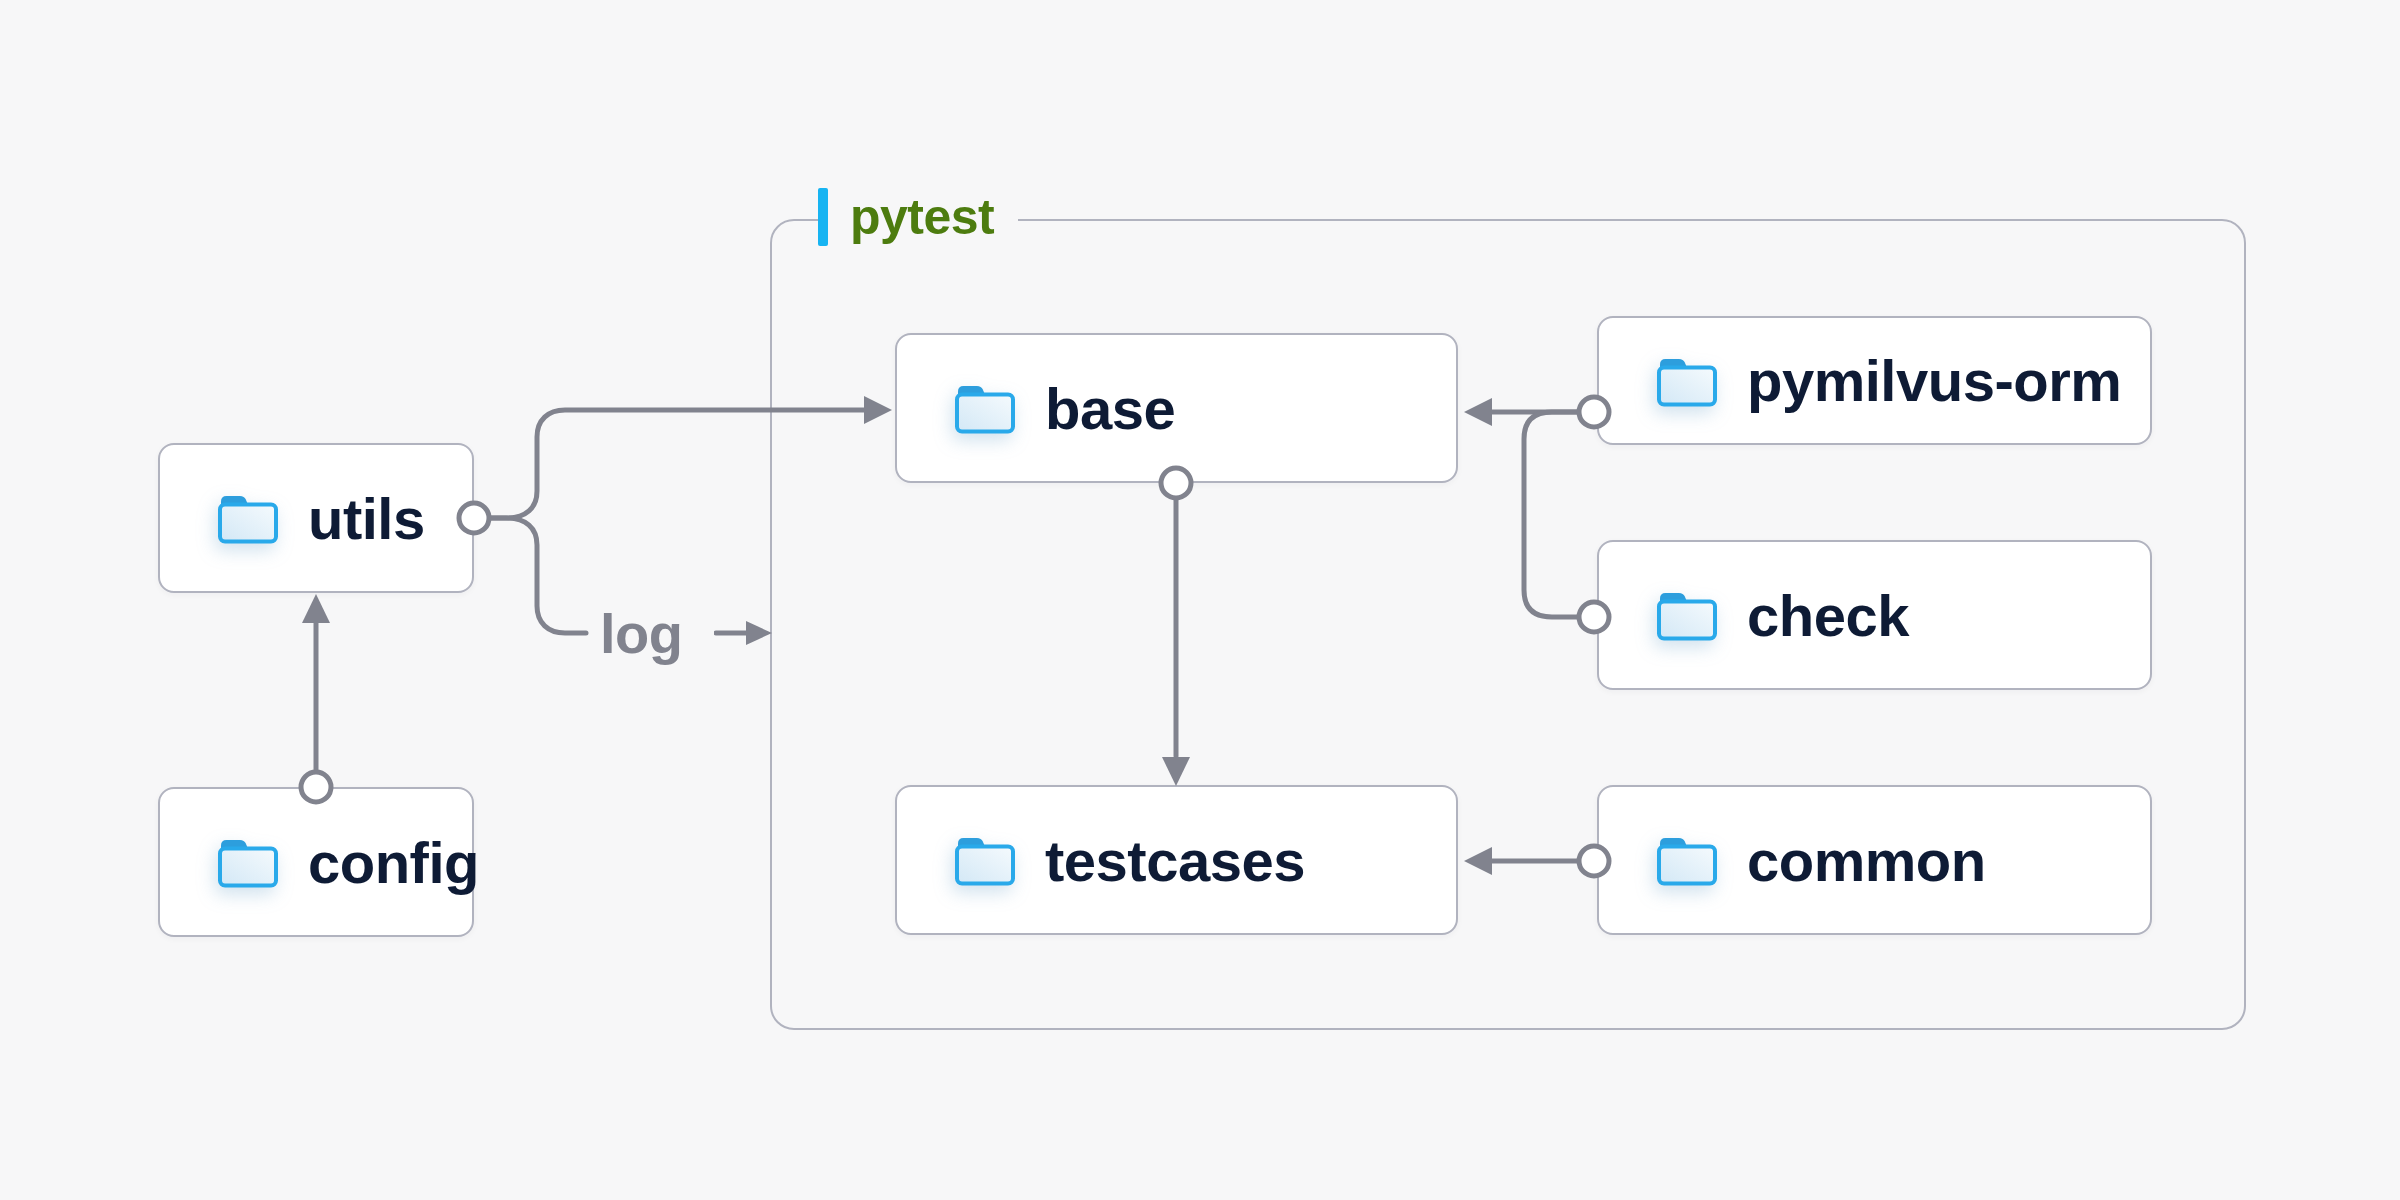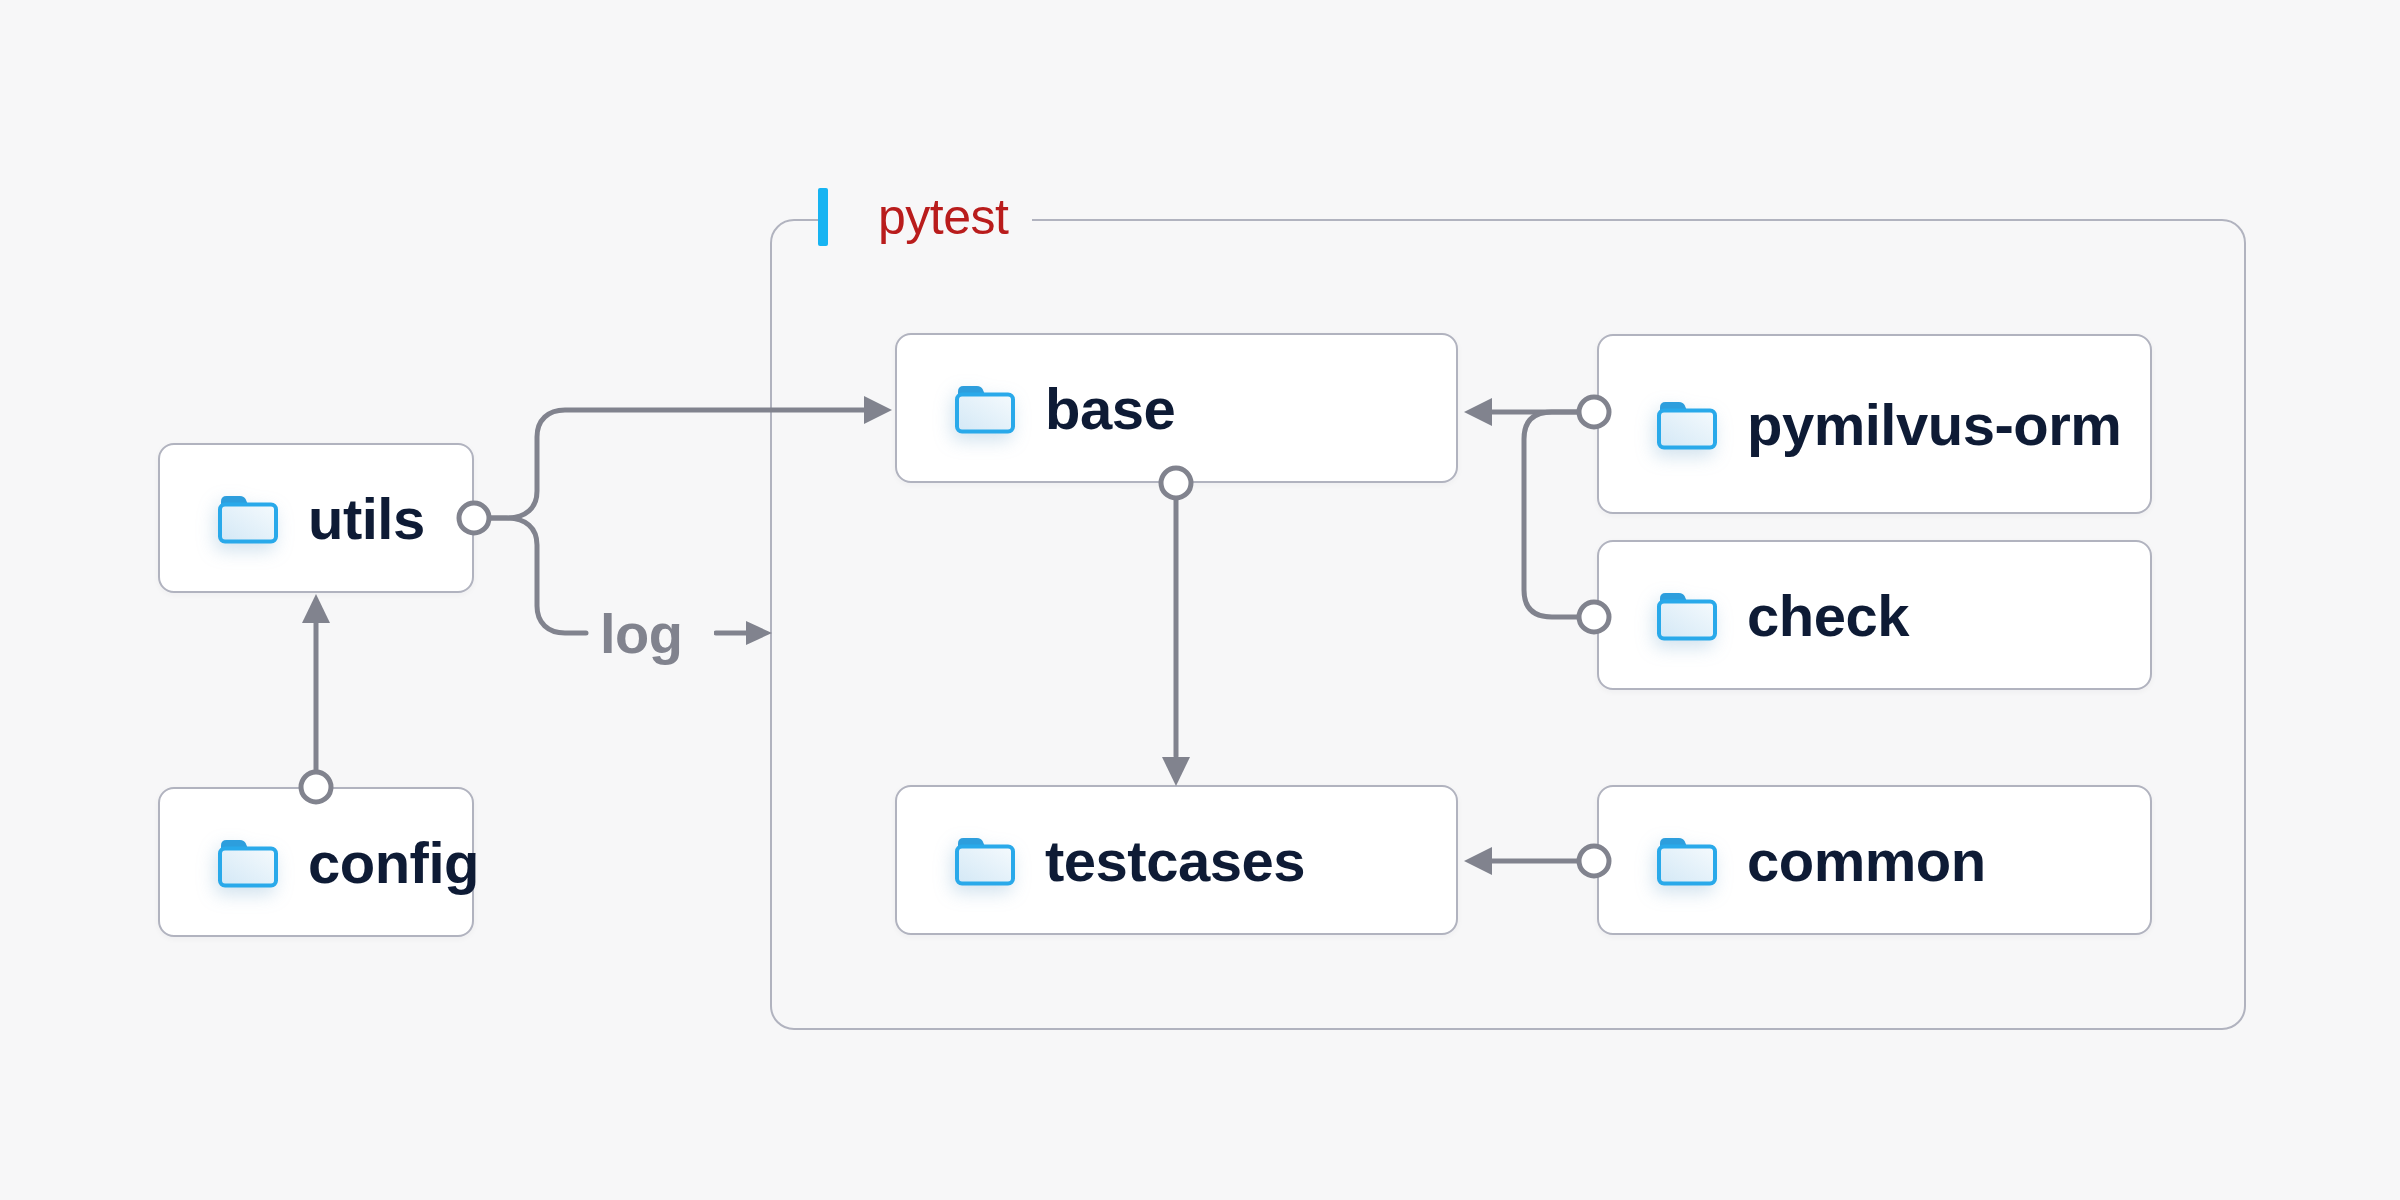--- a/index.html
+++ b/index.html
@@ -27,21 +27,21 @@
   .group-label{
     position:absolute;left:818px;top:184px;height:66px;
     display:flex;align-items:center;background:#f7f7f8;
     padding:0 24px 0 0;
   }
   .accent-bar{
     width:10px;height:58px;background:#17b4f2;border-radius:2px;
     margin-right:22px;flex:none;
   }
   .group-label-text{
-    font-size:50px;font-weight:normal;color:#b91c1c;letter-spacing:-.5px;margin-left:28px;
+    font-size:50px;font-weight:bold;color:#4d7c0f;letter-spacing:-.5px;
   }
   .edge-label{
     position:absolute;left:600px;top:600px;height:66px;
     display:flex;align-items:center;gap:32px;
   }
   .edge-label-text{
     font-size:56px;font-weight:bold;color:#81838e;letter-spacing:-.5px;
   }
   .connector-layer{position:absolute;left:0;top:0;pointer-events:none;}
 </style>
@@ -97,21 +97,21 @@
               <stop offset="1" stop-color="#d3e8f6"></stop>
             </linearGradient>
           </defs>
           <path d="M5 18 V10.5 Q5 5 10.5 5 H24 Q28.2 5 29.8 8.6 L33.8 18 Z" fill="#2d9edd"></path>
           <rect x="4" y="13.5" width="56" height="37" rx="5" fill="url(#fg3)" stroke="#29a9ea" stroke-width="4" stroke-linejoin="round"></rect>
         </svg>
     </span>
     <span class="node-label">base</span>
   </div>
 
-  <div class="node" style="left:1597px;top:334px;width:555px;height:180px">
+  <div class="node" style="left:1597px;top:316px;width:555px;height:129px">
     <span class="folder">
       <svg width="64" height="54" viewBox="0 0 64 54">
           <defs>
             <linearGradient id="fg4" x1="1" y1="0" x2="0" y2="1">
               <stop offset="0" stop-color="#f5fafd"></stop>
               <stop offset="1" stop-color="#d3e8f6"></stop>
             </linearGradient>
           </defs>
           <path d="M5 18 V10.5 Q5 5 10.5 5 H24 Q28.2 5 29.8 8.6 L33.8 18 Z" fill="#2d9edd"></path>
           <rect x="4" y="13.5" width="56" height="37" rx="5" fill="url(#fg4)" stroke="#29a9ea" stroke-width="4" stroke-linejoin="round"></rect>

